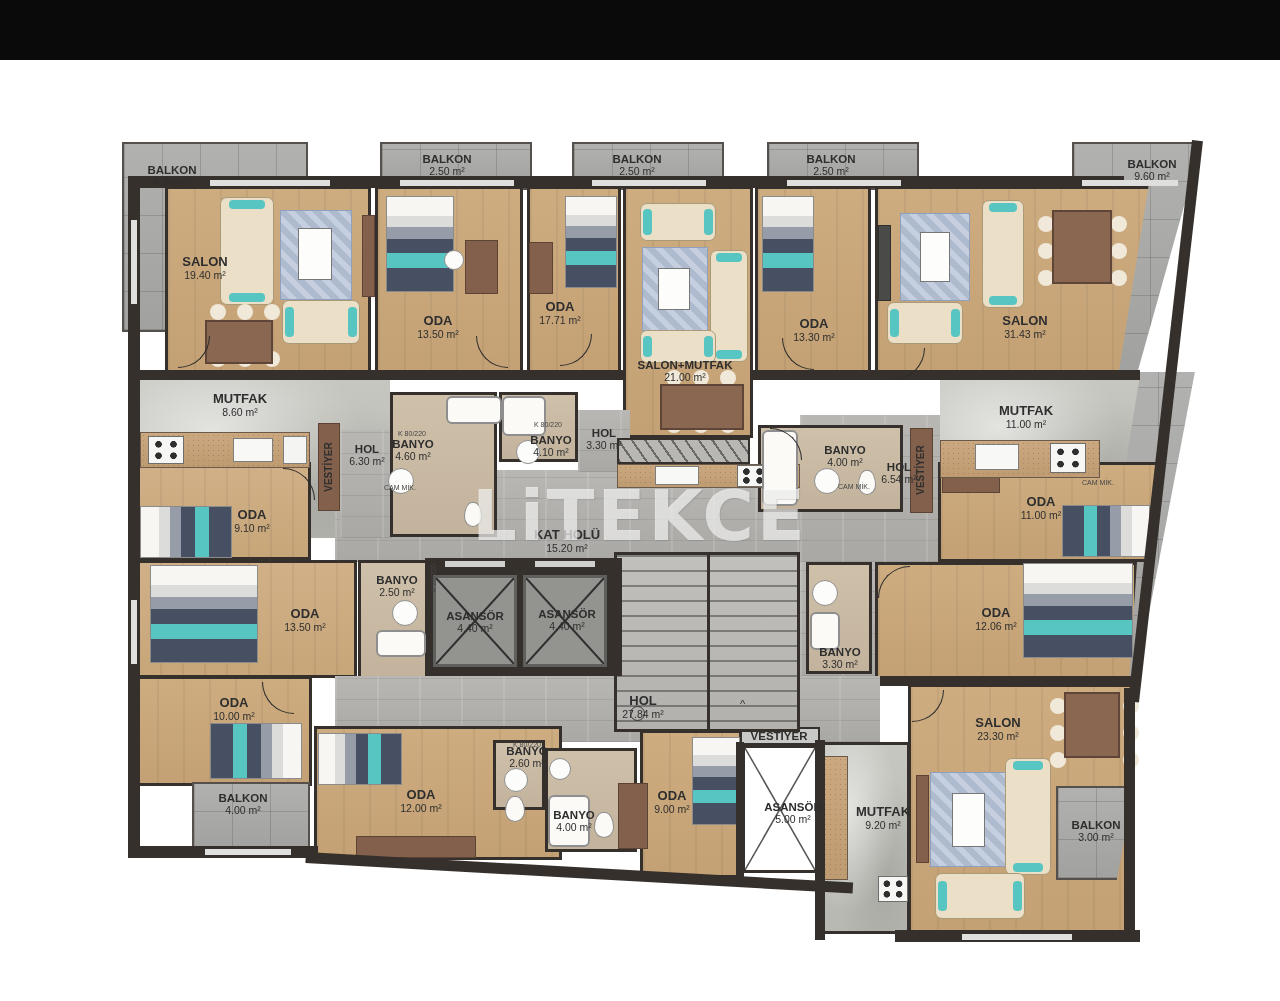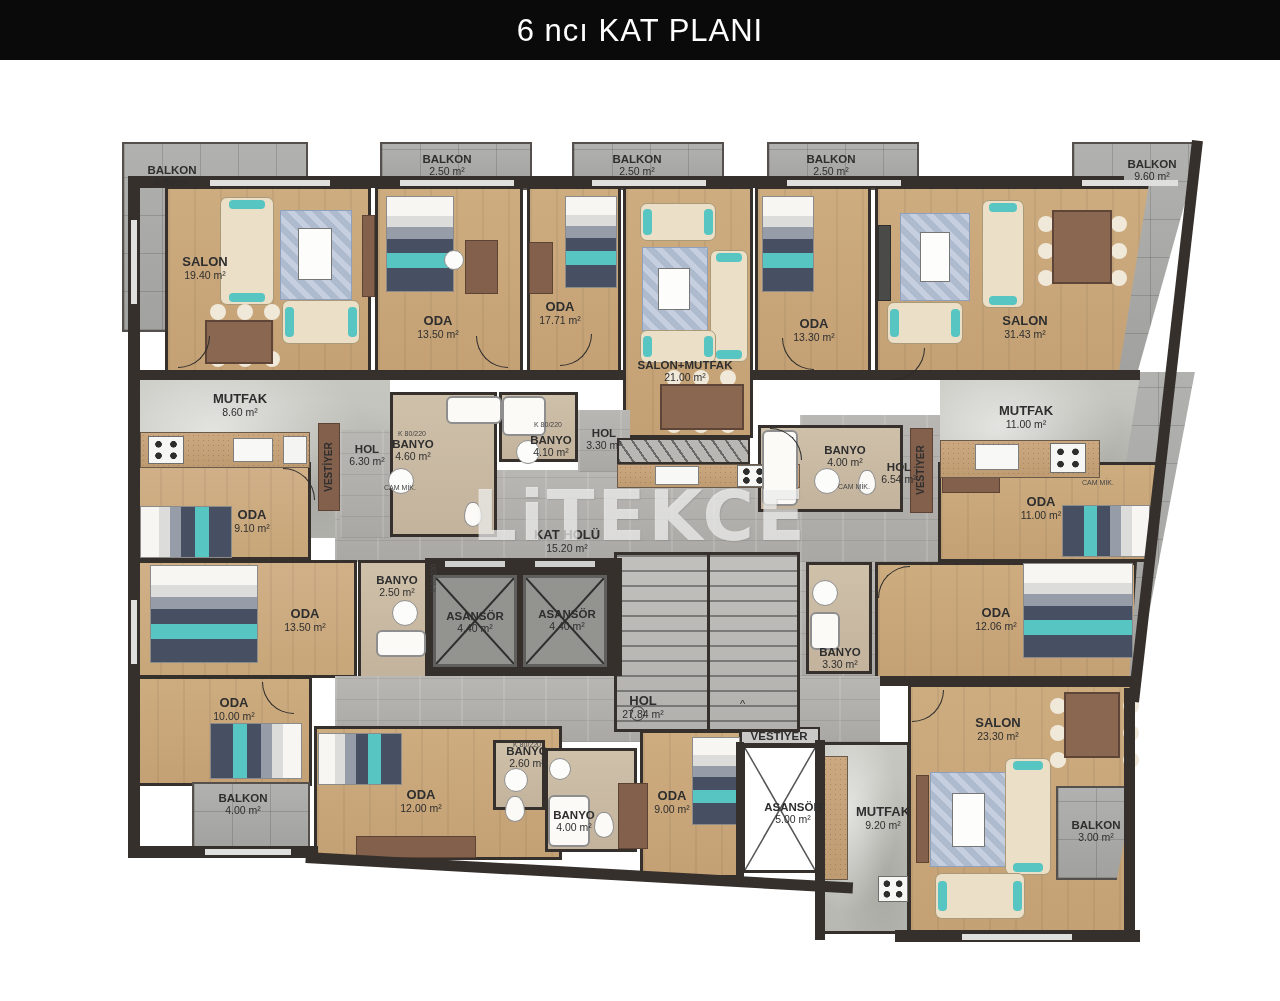--- a/index.html
+++ b/index.html
@@ -67,21 +67,20 @@
       font-size:70px;letter-spacing:3px;color:rgba(250,250,250,0.66);
       text-shadow:1px 1px 1px rgba(120,120,120,0.25);z-index:50;white-space:nowrap;}
   .z2{z-index:2;}.z3{z-index:3;}
 </style>
 </head>
 <body>
 
 <div class="canvas">
 
   <div class="abs titlebar"></div>
-  <div class="abs title">6 ncı KAT PLANI</div>
 
   <div class="abs rm2 tile" style="left:122px;top:142px;width:186px;height:190px;"></div>
   <div class="abs rm2 tile" style="left:380px;top:142px;width:152px;height:48px;"></div>
   <div class="abs rm2 tile" style="left:572px;top:142px;width:152px;height:48px;"></div>
   <div class="abs rm2 tile" style="left:767px;top:142px;width:152px;height:48px;"></div>
   <div class="abs rm2 tile" style="left:1072px;top:142px;width:130px;height:232px;clip-path:polygon(0 0,100% 0,50% 100%,0 100%);"></div>
   <div class="abs tile" style="left:1120px;top:372px;width:78px;height:320px;clip-path:polygon(0 0,96% 0,18% 100%,0 100%);"></div>
 
   <div class="abs rm wood" style="left:165px;top:186px;width:206px;height:192px;"></div>
   <div class="abs rm wood" style="left:375px;top:186px;width:148px;height:194px;"></div>

